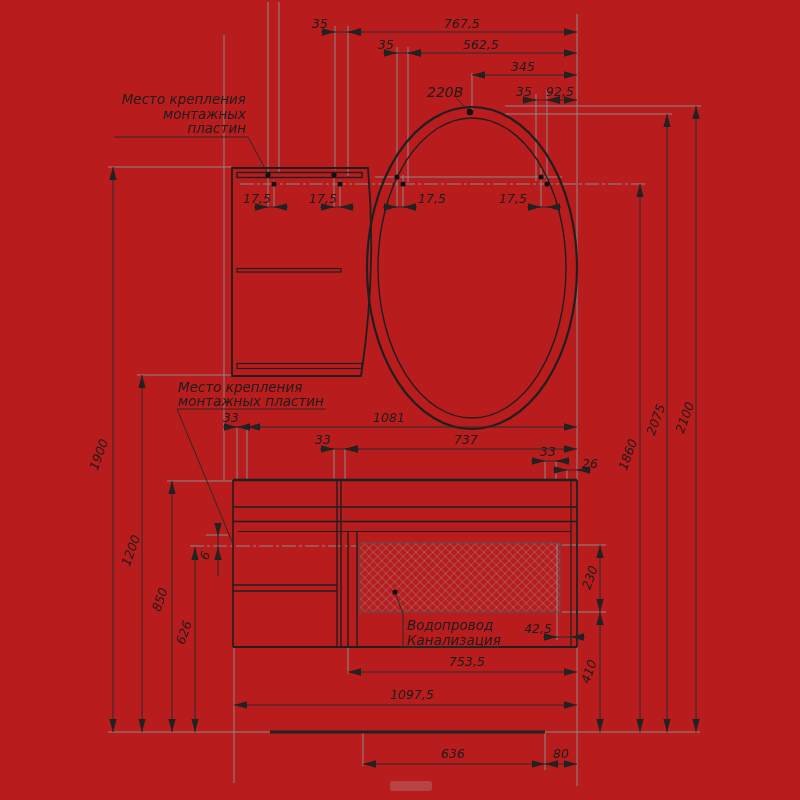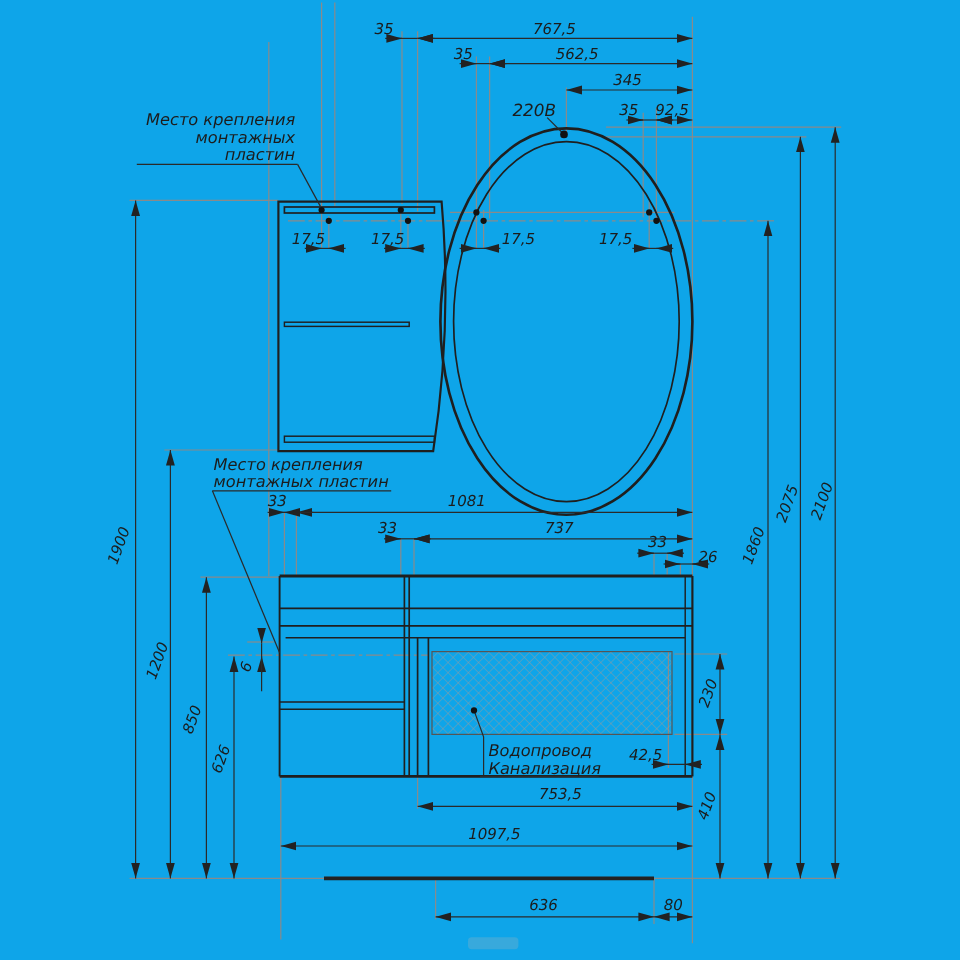--- a/index.html
+++ b/index.html
@@ -1,16 +1,16 @@
 <!DOCTYPE html>
 <html><head>
 <meta charset="utf-8">
 <style>
   html,body{margin:0;padding:0;background:#ffffff;}
-  .stage{width:800px;height:800px;position:relative;background:#0ea5e9;overflow:hidden;}
+  .stage{width:800px;height:800px;position:relative;background:#b91c1c;overflow:hidden;}
   svg{display:block;}
   text{font-family:"DejaVu Sans","Liberation Sans",sans-serif;font-style:italic;fill:#1c1c1c;}
   .dim{font-size:12.5px;}
   .note{font-size:13.5px;}
   .pow{font-size:14px;}
   .struct{stroke:#1f1f1f;fill:none;}
   .ext{stroke:#8a8a8a;stroke-width:1;fill:none;}
   .dimline{stroke:#2a2a2a;stroke-width:1;fill:none;}
   .leader{stroke:#2a2a2a;stroke-width:1;fill:none;}
   .dot{fill:#111;}

